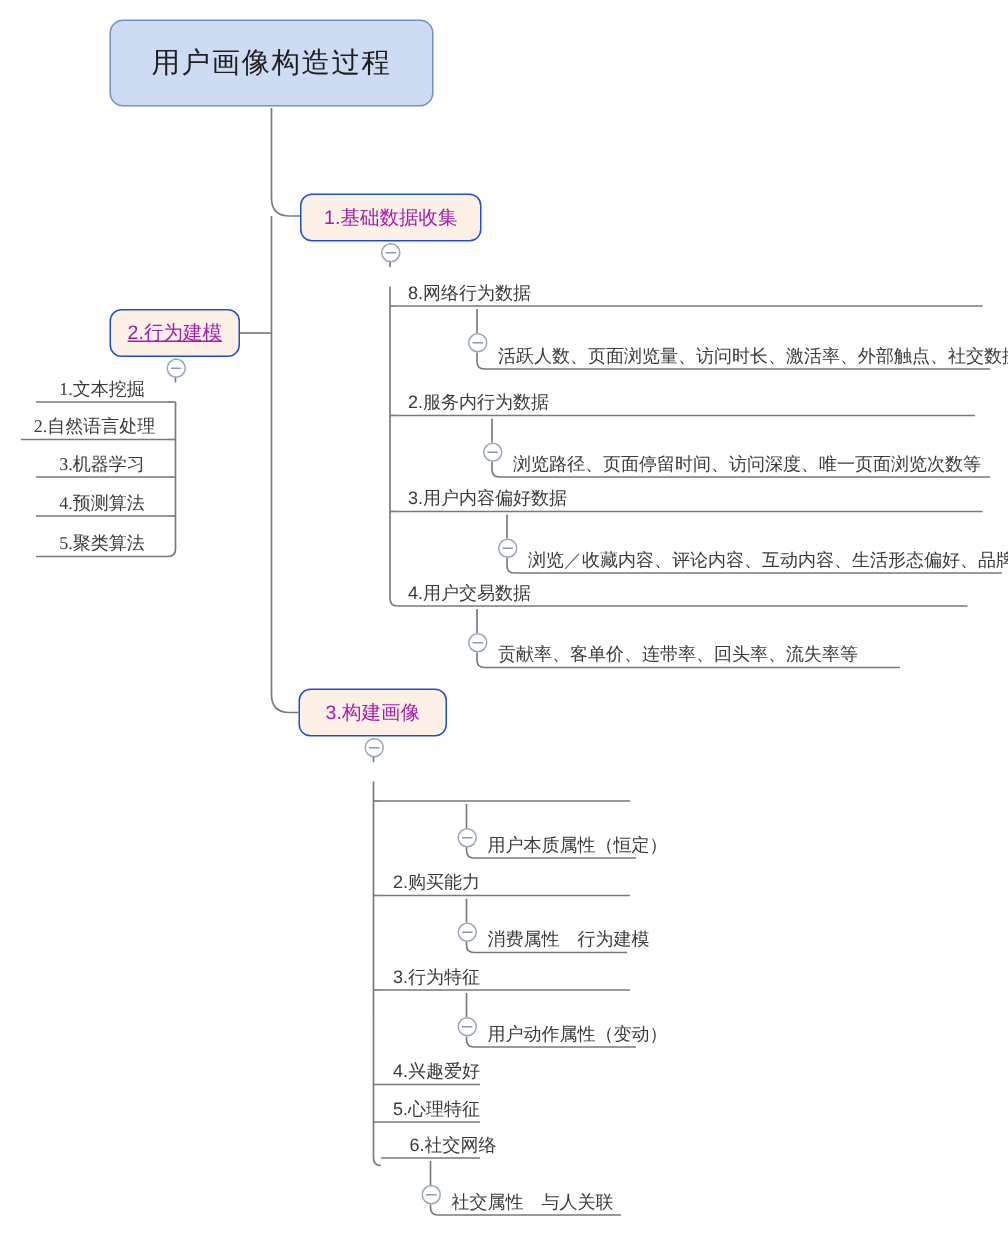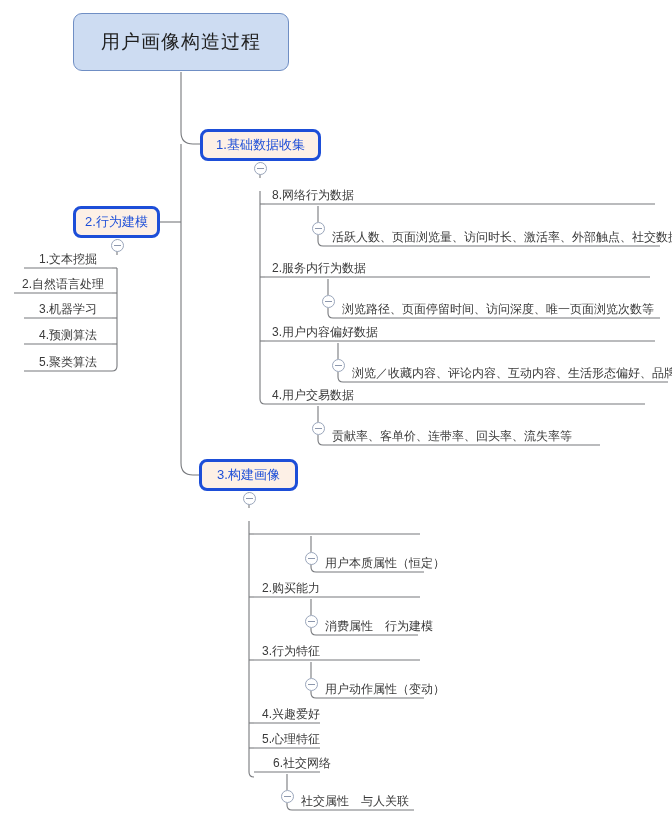--- a/index.html
+++ b/index.html
@@ -22,38 +22,38 @@
     background:#cddcf2;
     border-radius:9px;
     color:#1f1f1f;
     font-size:19px;
     letter-spacing:1px;
     display:flex;align-items:center;justify-content:center;
   }
 
   
   .lvl1-box{
-    border:3px solid #1d4ed8;
+    border:1px solid #1d4ed8;
     background:#fdf0e6;
     border-radius:8px;
-    color:#1d4ed8;
+    color:#a21caf;
     font-size:13px;
     display:flex;align-items:center;justify-content:center;
   }
 
   
   .uline{
     color:#3a3a3a;
     font-size:12px;
     display:flex;align-items:flex-end;
     padding-bottom:2px;
     box-sizing:border-box;
   }
   .uline .txt{display:block;line-height:15px;}
-  .uline.center{justify-content:center;}
+  .uline.center{justify-content:center;font-family:Liberation Serif, serif;}
   .uline.left{justify-content:flex-start;}
 
   
   .toggle{
     position:absolute;
     width:13px;height:13px;
     border:1px solid #9aa6bb;
     border-radius:50%;
     background:#ffffff;
     box-sizing:border-box;
@@ -145,21 +145,21 @@
       <path d="M287,774 L287,790"></path>
       <path d="M287,803 L287,805 Q287,810 292,810 L414,810"></path>
     </g>
   </svg>
 
   <div class="node root-box" style="left:73px;top:13px;width:216px;height:58px;">用户画像构造过程</div>
 
   <div class="node lvl1-box" style="left:200px;top:129px;width:121px;height:32px;">1.基础数据收集</div>
   <div class="toggle" style="left:254px;top:162px;"></div>
 
-  <div class="node lvl1-box" style="left:73px;top:206px;width:87px;height:32px;">2.行为建模</div>
+  <div class="node lvl1-box" style="left:73px;top:206px;width:87px;height:32px;text-decoration:underline;">2.行为建模</div>
   <div class="toggle" style="left:111px;top:239px;"></div>
 
   <div class="node lvl1-box" style="left:199px;top:459px;width:99px;height:32px;">3.构建画像</div>
   <div class="toggle" style="left:243px;top:492px;"></div>
 
   <div class="node uline left" style="left:272px;top:186px;width:160px;height:19px;">
     <span class="txt">8.网络行为数据</span>
   </div>
   <div class="toggle" style="left:312px;top:222px;"></div>
   <div class="node uline left" style="left:332px;top:228px;width:330px;height:19px;">

